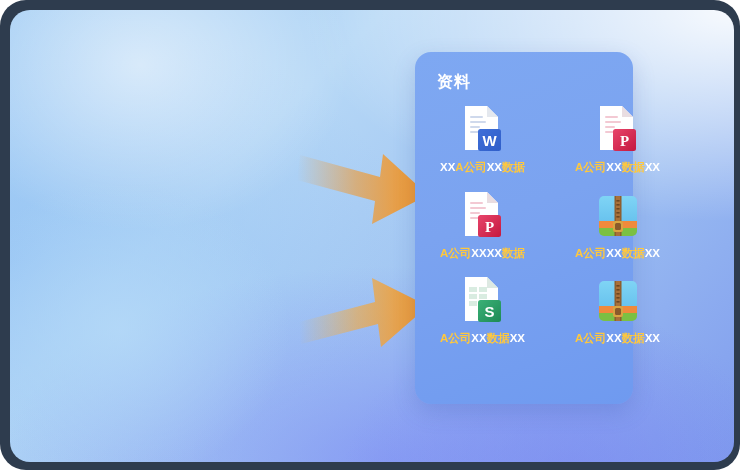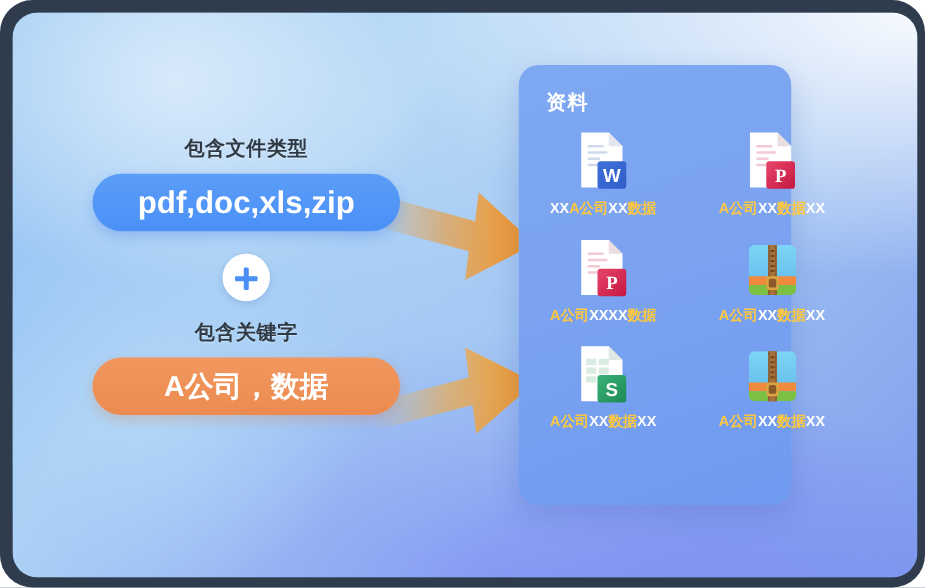--- a/index.html
+++ b/index.html
@@ -193,30 +193,20 @@
 
       <g>
         <polygon fill="url(#arrowGradTop)" points="290,145 370,167 373,144 418,185 362,214 365,191 287,170"></polygon>
       </g>
 
       <g>
         <polygon fill="url(#arrowGradBottom)" points="289,312 365,292 362,268 418,296 371,337 368,314 291,334"></polygon>
       </g>
     </svg>
 
-    <div id="left-col">
-
-      <div class="cond-label">包含文件类型</div>
-      <div class="pill" id="pill-filetypes">pdf,doc,xls,zip</div>
-
-      <div id="plus-circle"></div>
-
-      <div class="cond-label">包含关键字</div>
-      <div class="pill" id="pill-keywords">A公司，数据</div>
-    </div>
 
     <div id="results-panel">
       <div id="panel-title">资料</div>
       <div id="file-grid">
           <div class="file-item">
             <div class="file-icon-wrap">
   <svg width="46" height="50" viewBox="0 0 46 50">
     <defs>
       <linearGradient id="g_word-document-icon_b" x1="0" y1="0" x2="1" y2="1">
         <stop offset="0%" stop-color="#3f6fd8"></stop>

